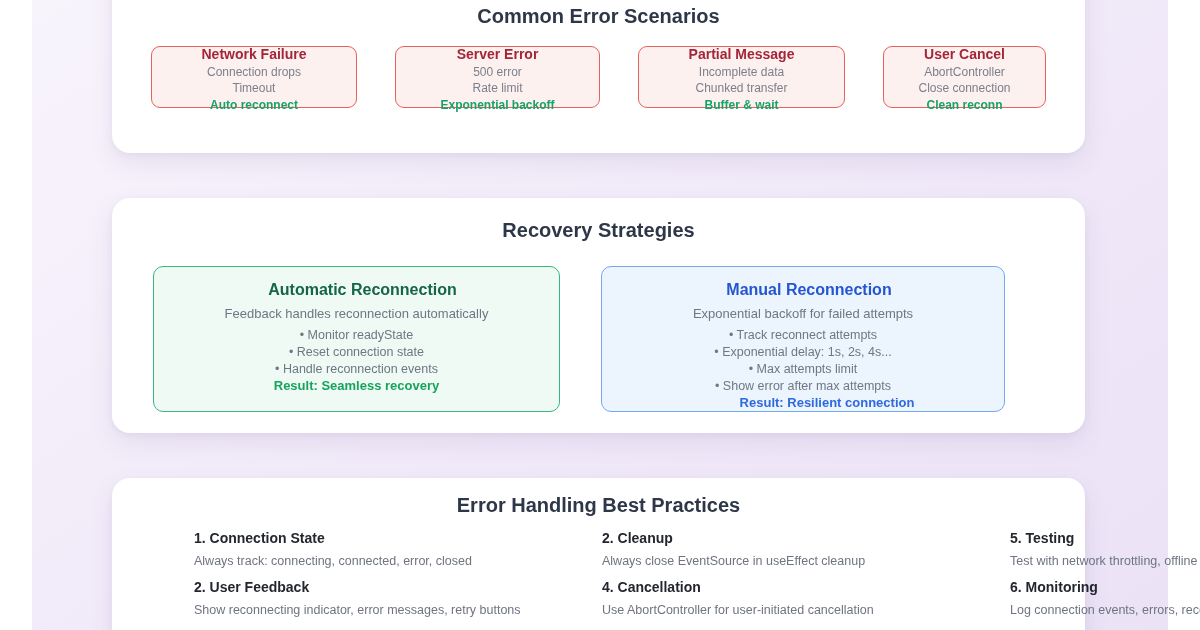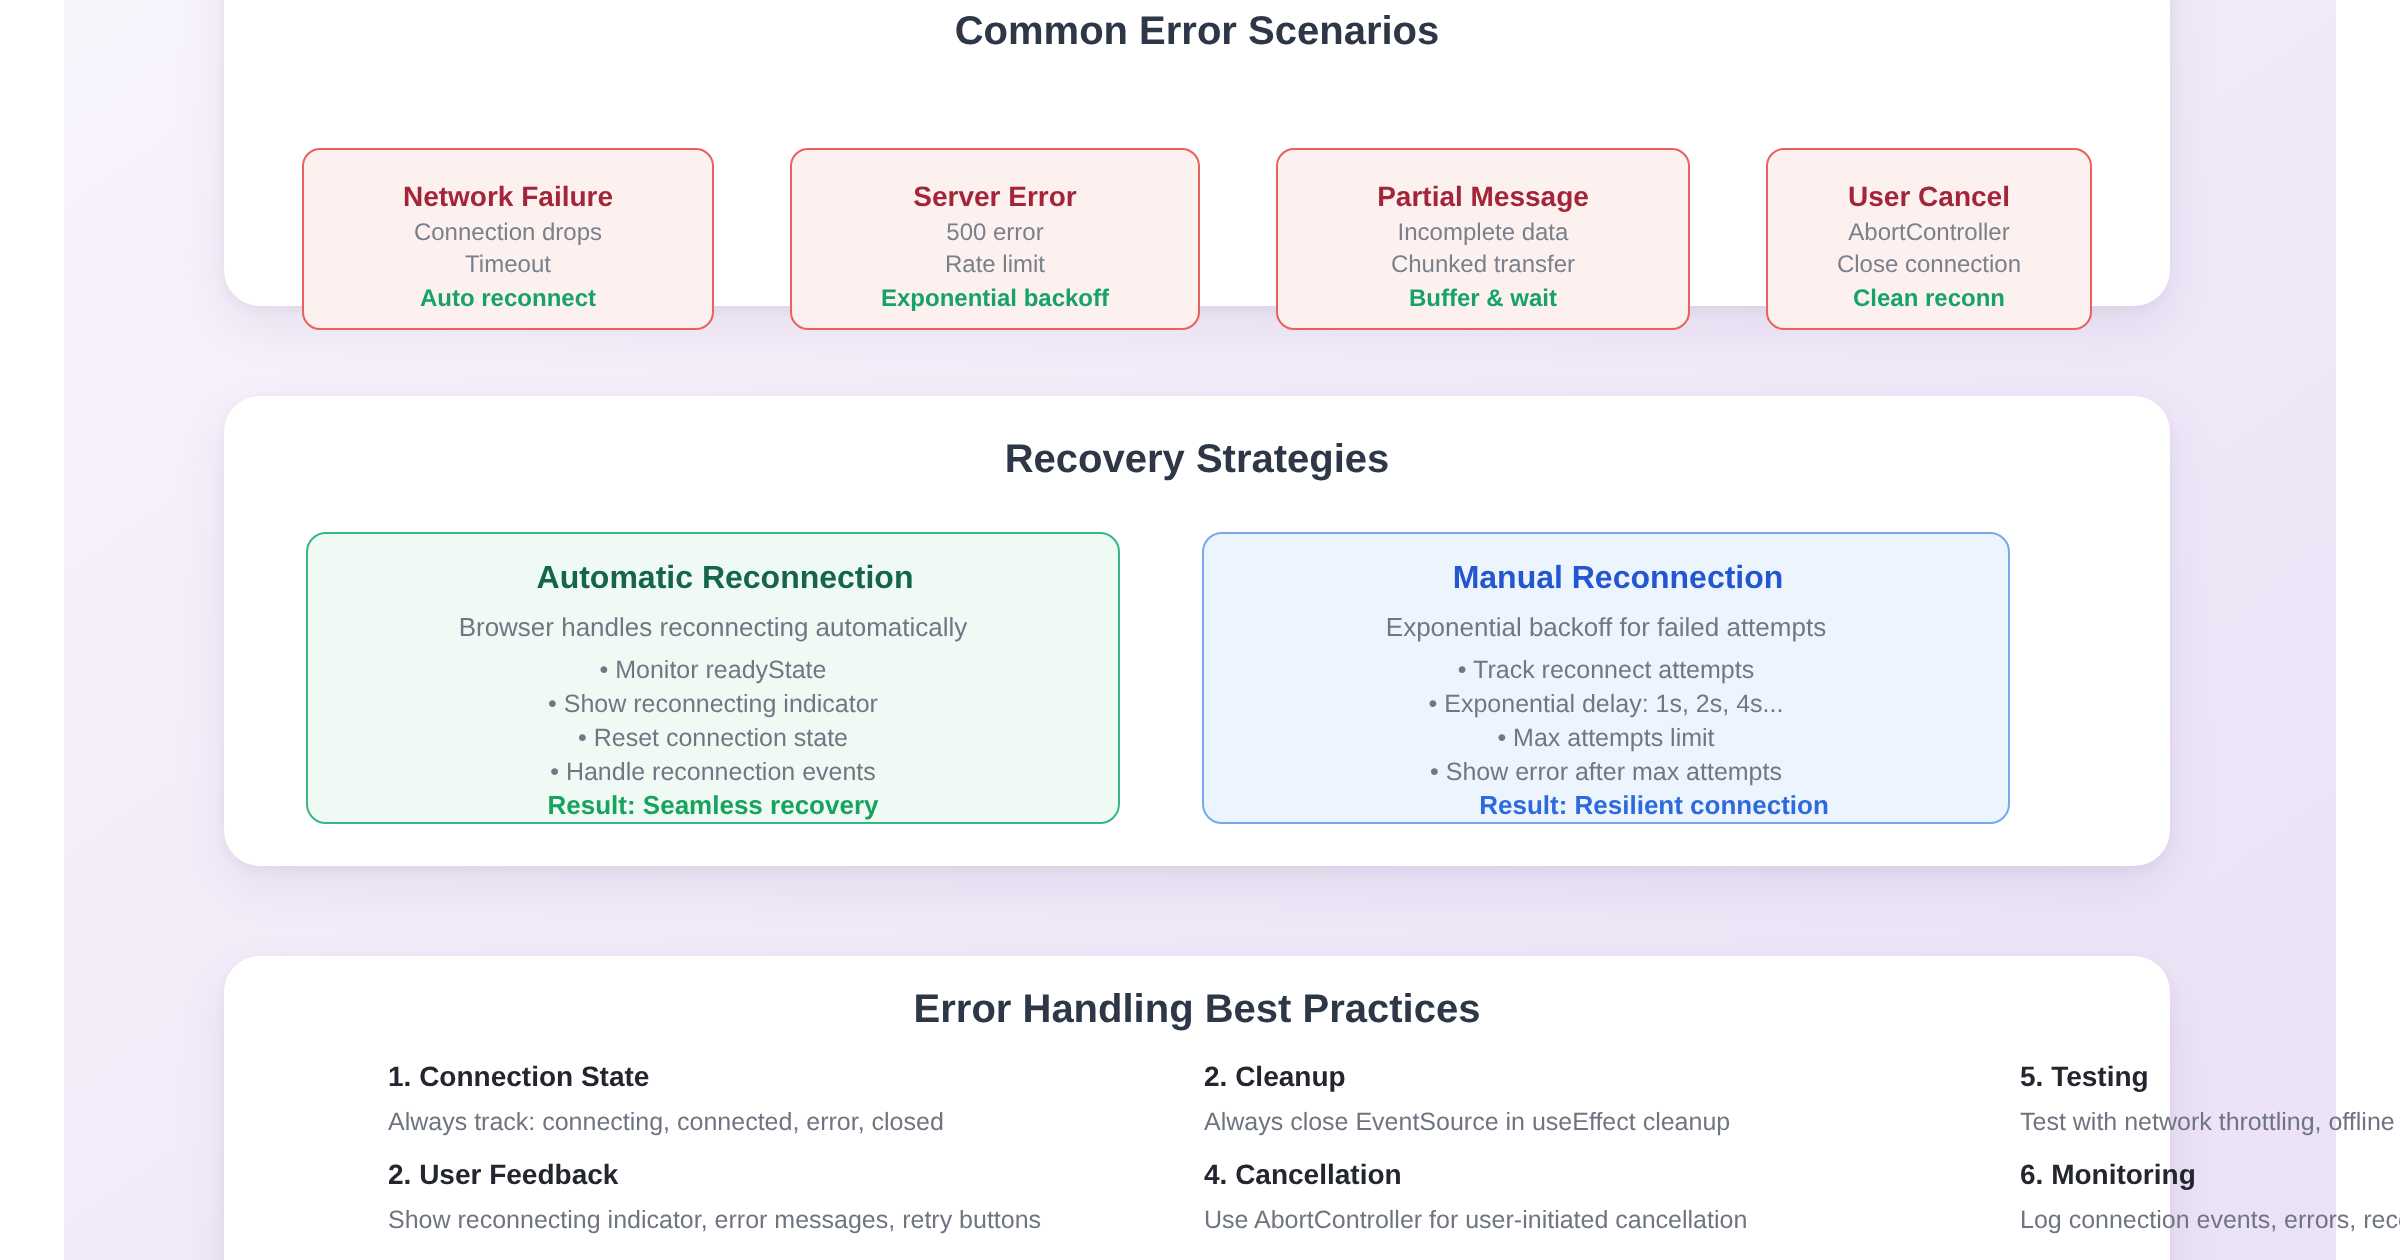--- a/index.html
+++ b/index.html
@@ -36,27 +36,26 @@
 
   
   .card-scenarios { top: -40px; height: 193px; }
   .card-scenarios h2 { margin-top: 46px; }
   .scenario-row {
     display: flex; justify-content: center; gap: 38px;
     margin-top: 19px;
   }
   .scenario-box {
     box-sizing: border-box;
-    height: 91px;
-    padding-top: 16px;
+    height: 62px;
+    padding-top: 0;
     border: 1.5px solid #e8615c;
     border-radius: 9px;
     background: #fdf1f0;
     text-align: center;
-    margin-top: 28px;
   }
   .scenario-box:nth-child(1) { width: 206px; }
   .scenario-box:nth-child(2) { width: 205px; }
   .scenario-box:nth-child(3) { width: 207px; }
   .scenario-box:nth-child(4) { width: 163px; }
   .sc-title  { font-size: 14px; line-height: 15px; font-weight: bold; color: #a32638; }
   .sc-line   { font-size: 12px; line-height: 12px; margin-top: 4px; color: #7a808b; }
   .sc-action { font-size: 12px; line-height: 12px; margin-top: 5px; font-weight: bold; color: #17a26a; }
 
   
@@ -152,24 +151,23 @@
 
     </div>
   </section>
 
   <section class="card card-recovery">
     <h2>Recovery Strategies</h2>
     <div class="strategy-row">
 
       <div class="strategy green">
         <div class="st-title">Automatic Reconnection</div>
-        <div class="st-sub">Browser handles reconnecting automatically</div>
+        <div class="st-sub">Feedback handles reconnection automatically</div>
         <div class="st-bullets">
           <div>• Monitor readyState</div>
-          <div>• Show reconnecting indicator</div>
           <div>• Reset connection state</div>
           <div>• Handle reconnection events</div>
         </div>
         <div class="st-result">Result: Seamless recovery</div>
       </div>
 
       <div class="strategy blue">
         <div class="st-title">Manual Reconnection</div>
         <div class="st-sub">Exponential backoff for failed attempts</div>
         <div class="st-bullets">

